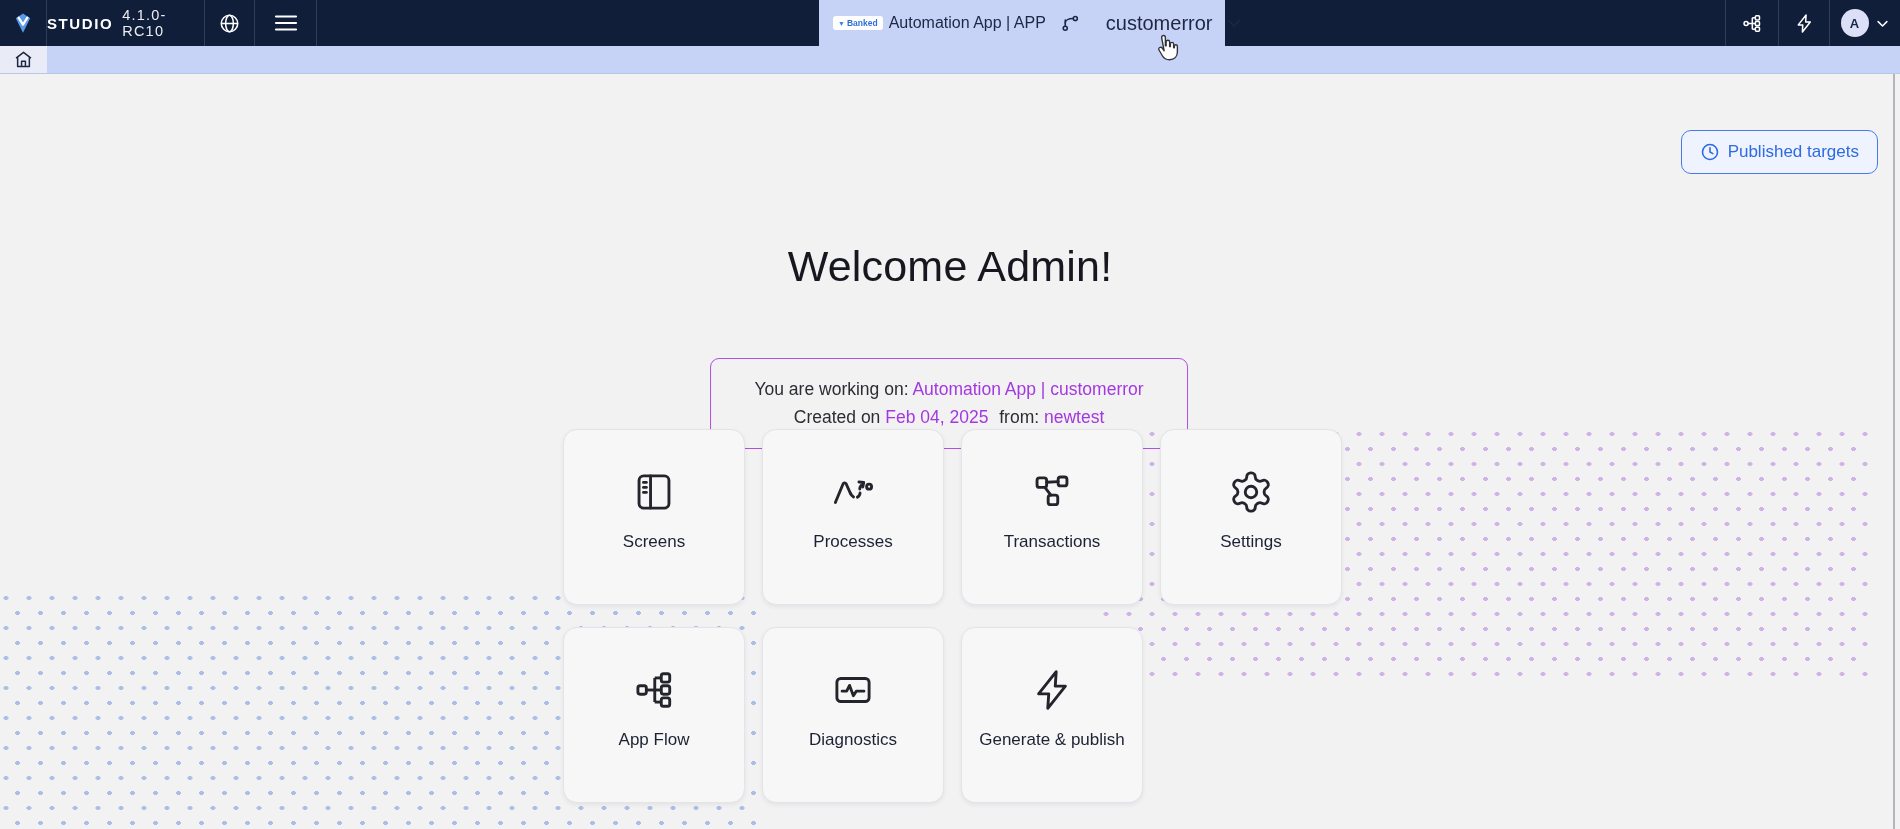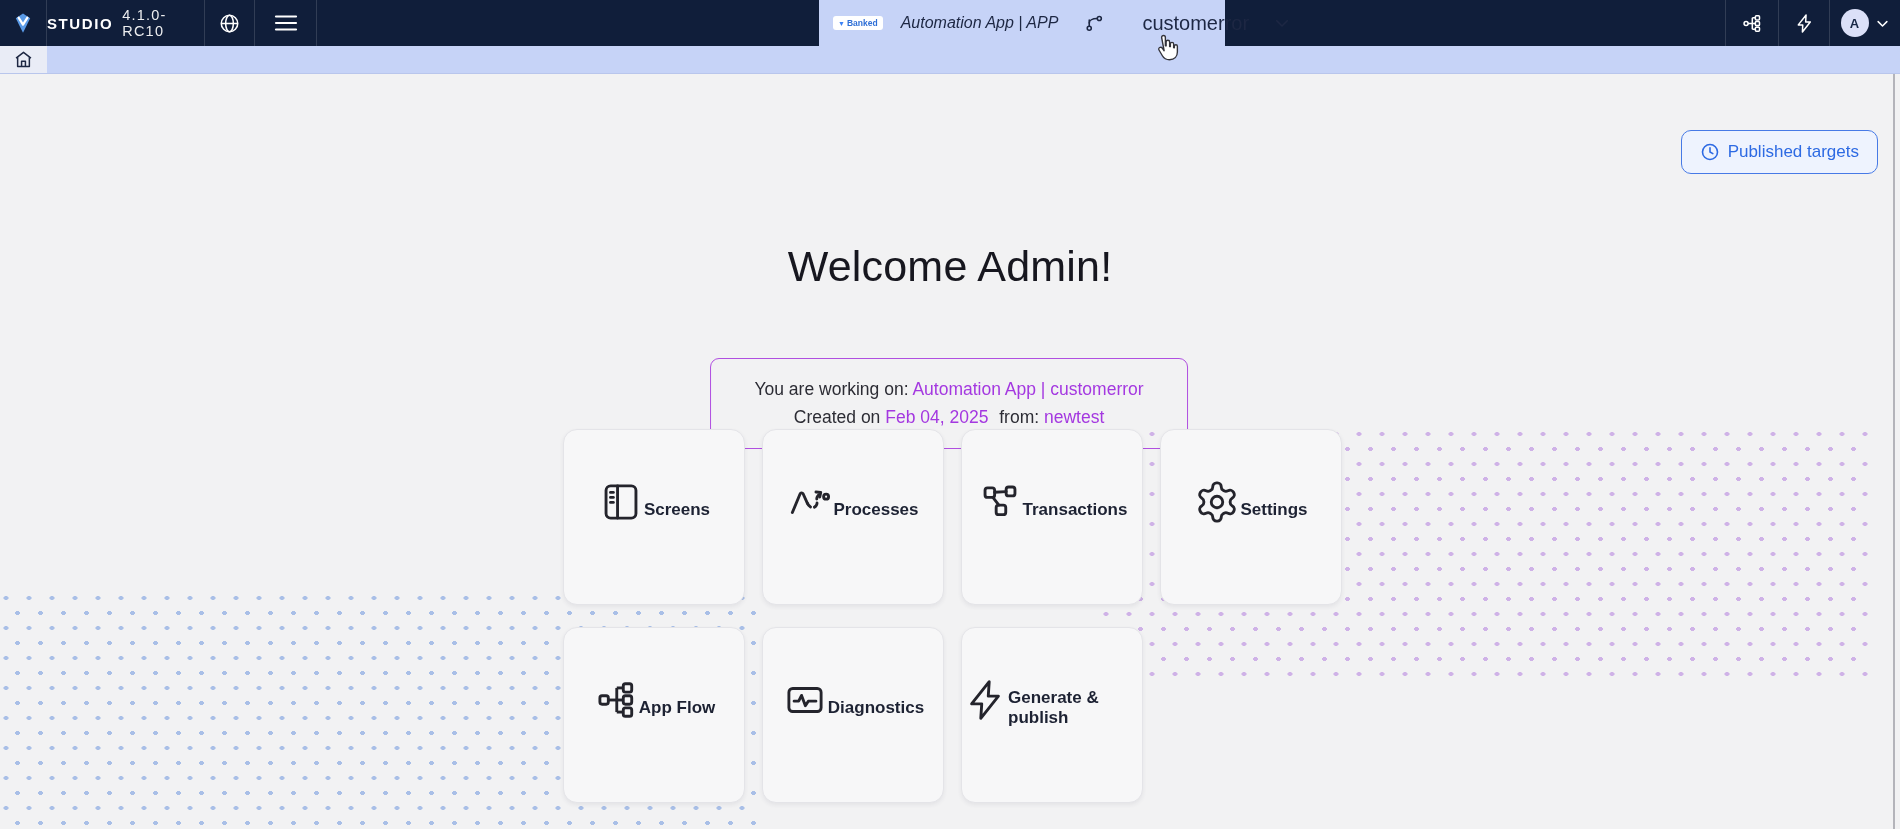--- a/index.html
+++ b/index.html
@@ -12,25 +12,25 @@
   .tb-cell { display:flex; align-items:center; justify-content:center;
              border-right:1px solid rgba(255,255,255,0.14); }
   .tb-logo { width:47px; }
   .tb-brand { width:158px; gap:9px; color:#fff; }
   .brand-name { font-weight:bold; font-size:15px; letter-spacing:1.6px; }
   .brand-ver { font-size:14.5px; letter-spacing:1.2px; opacity:.92; font-weight:400; }
   .tb-globe { width:50px; }
   .tb-menu { width:62px; }
   .app-tab { position:absolute; left:819px; top:0; width:406px; height:46px;
              background:#c6d3f7; display:flex; align-items:center; padding:0 14px;
-             gap:18px; cursor:pointer; }
+             gap:6px; cursor:pointer; }
   .badge-chip { background:#ffffff; border-radius:3px; padding:2px 5px; display:flex;
                 align-items:center; gap:2px; font-size:8.5px; font-weight:bold; color:#2f6fd6; }
   .badge-tri { color:#3b82f6; font-size:7px; line-height:1; }
-  .tab-title { color:#1d2743; font-size:16px; font-weight:500; white-space:nowrap;font-style:italic; }
+  .tab-title { color:#1d2743; font-size:16px; font-weight:500; white-space:nowrap; }
   .tab-branch { color:#1d2743; font-size:20px; font-weight:500; margin-left:19px; white-space:nowrap; }
   .tb-right { position:absolute; right:0; top:0; height:46px; display:flex; align-items:stretch; }
   .tb-right .tb-cell { border-left:1px solid rgba(255,255,255,0.14); border-right:none; }
   .tb-flow { width:53px; } .tb-bolt { width:51px; }
   .tb-user { width:71px; gap:6px; }
   .avatar { width:28px; height:28px; border-radius:50%; background:#dbe0f8; color:#152544;
             font-weight:bold; font-size:13px; display:flex; align-items:center; justify-content:center; }
 
   
   .subbar { position:absolute; left:0; top:46px; width:1900px; height:28px;
@@ -61,22 +61,22 @@
               margin-top:75px; width:478px; padding:16px 24px 17px;
               border:1px solid #b04fe0; border-radius:9px; text-align:center;
               font-size:17.5px; line-height:28px; color:#2c2c34; z-index:1; }
   .info-box .lnk { color:#a438e0; }
 
   .cards { position:absolute; left:563px; top:355px; z-index:1;
            display:grid; grid-template-columns:repeat(4, 182px); grid-auto-rows:176px;
            column-gap:17px; row-gap:22px; }
   .card { background:#f7f7f8; border:1px solid #e4e4e8; border-radius:14px;
           box-shadow:0 2px 4px rgba(40,40,70,0.07);
-          display:flex; flex-direction:row; align-items:center; justify-content:center;
-          padding-bottom:14px; cursor:pointer;font-weight:bold; }
+          display:flex; flex-direction:column; align-items:center; justify-content:center;
+          padding-bottom:14px; cursor:pointer; }
   .card .ic { margin-bottom:17px; }
   .card .lbl { font-size:17px; color:#1d2233; }
 
   .scroll-line { position:absolute; left:1893px; top:74px; width:2px; height:755px;
                  background:#b4b4ba; z-index:3; }
   .cursor { position:absolute; left:1150px; top:33px; z-index:99; pointer-events:none; }
 
   svg { display:block; }
 </style>
 </head>

